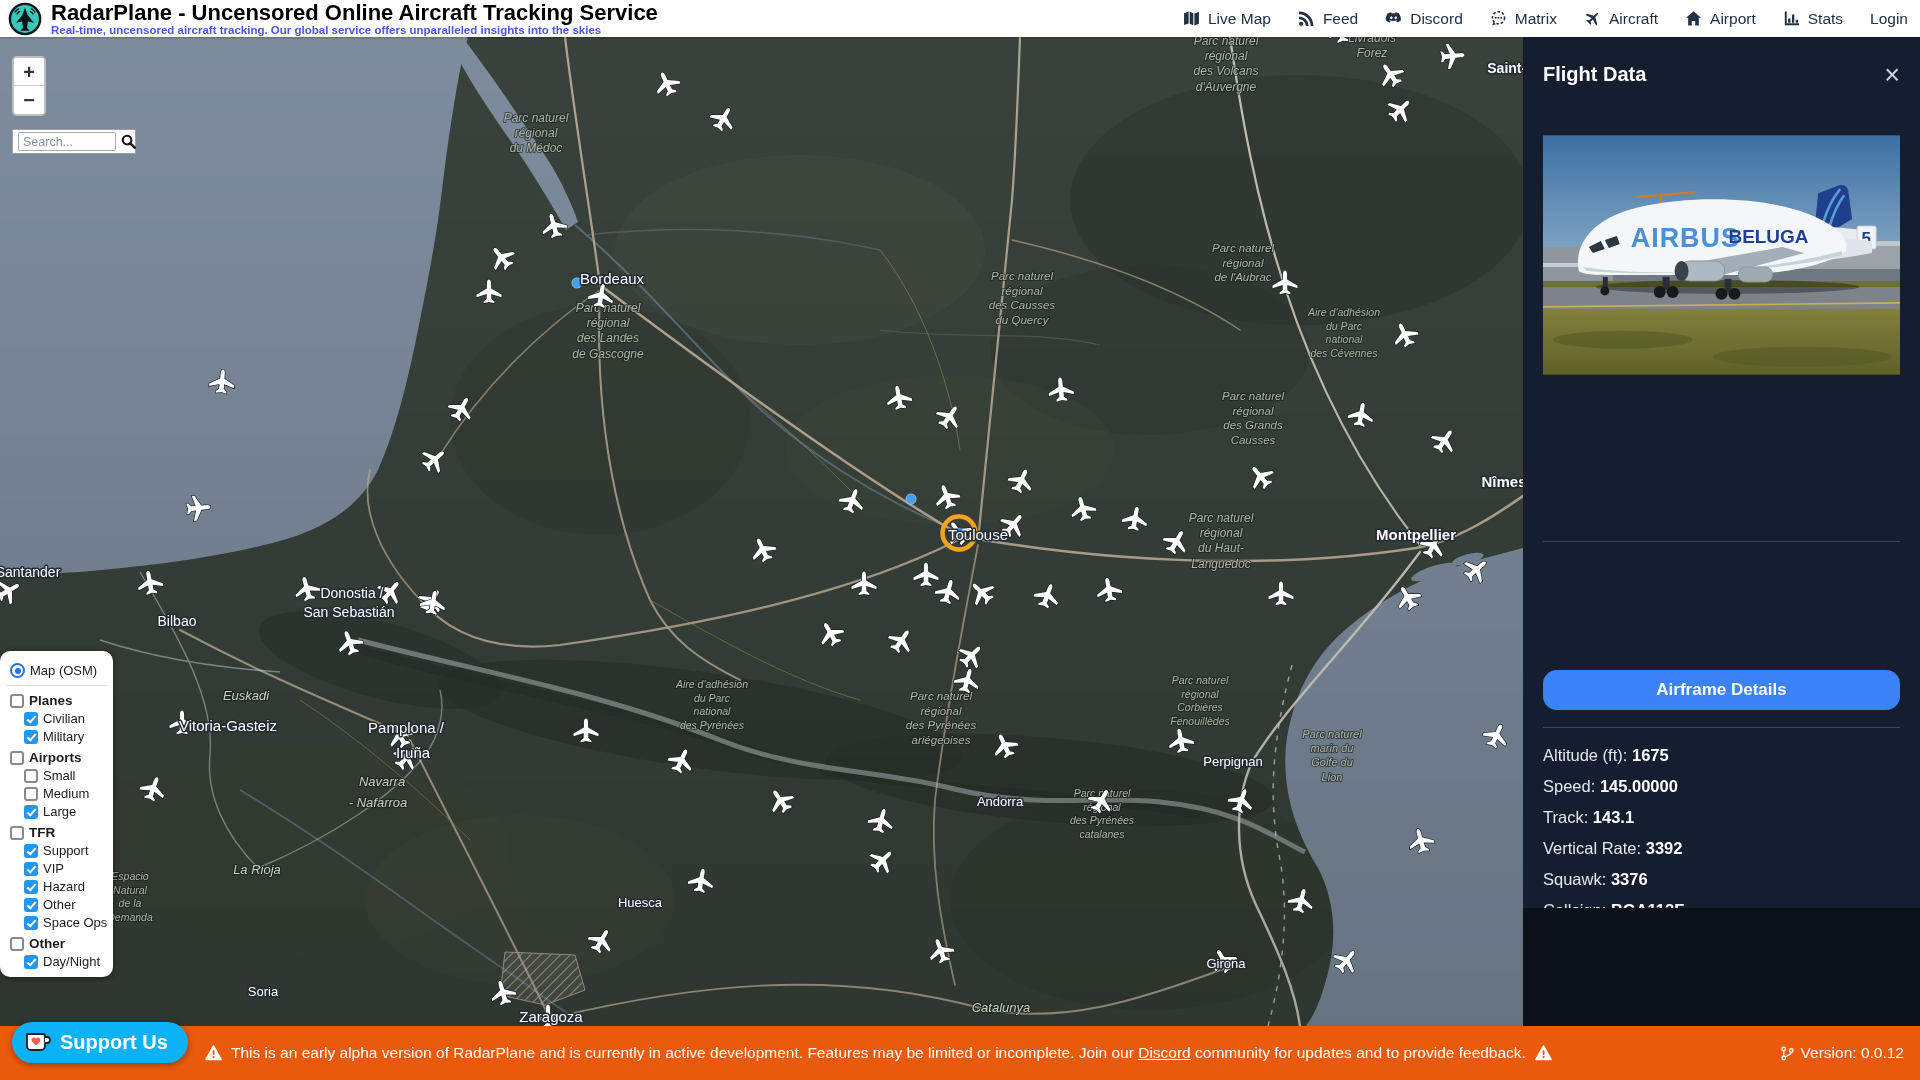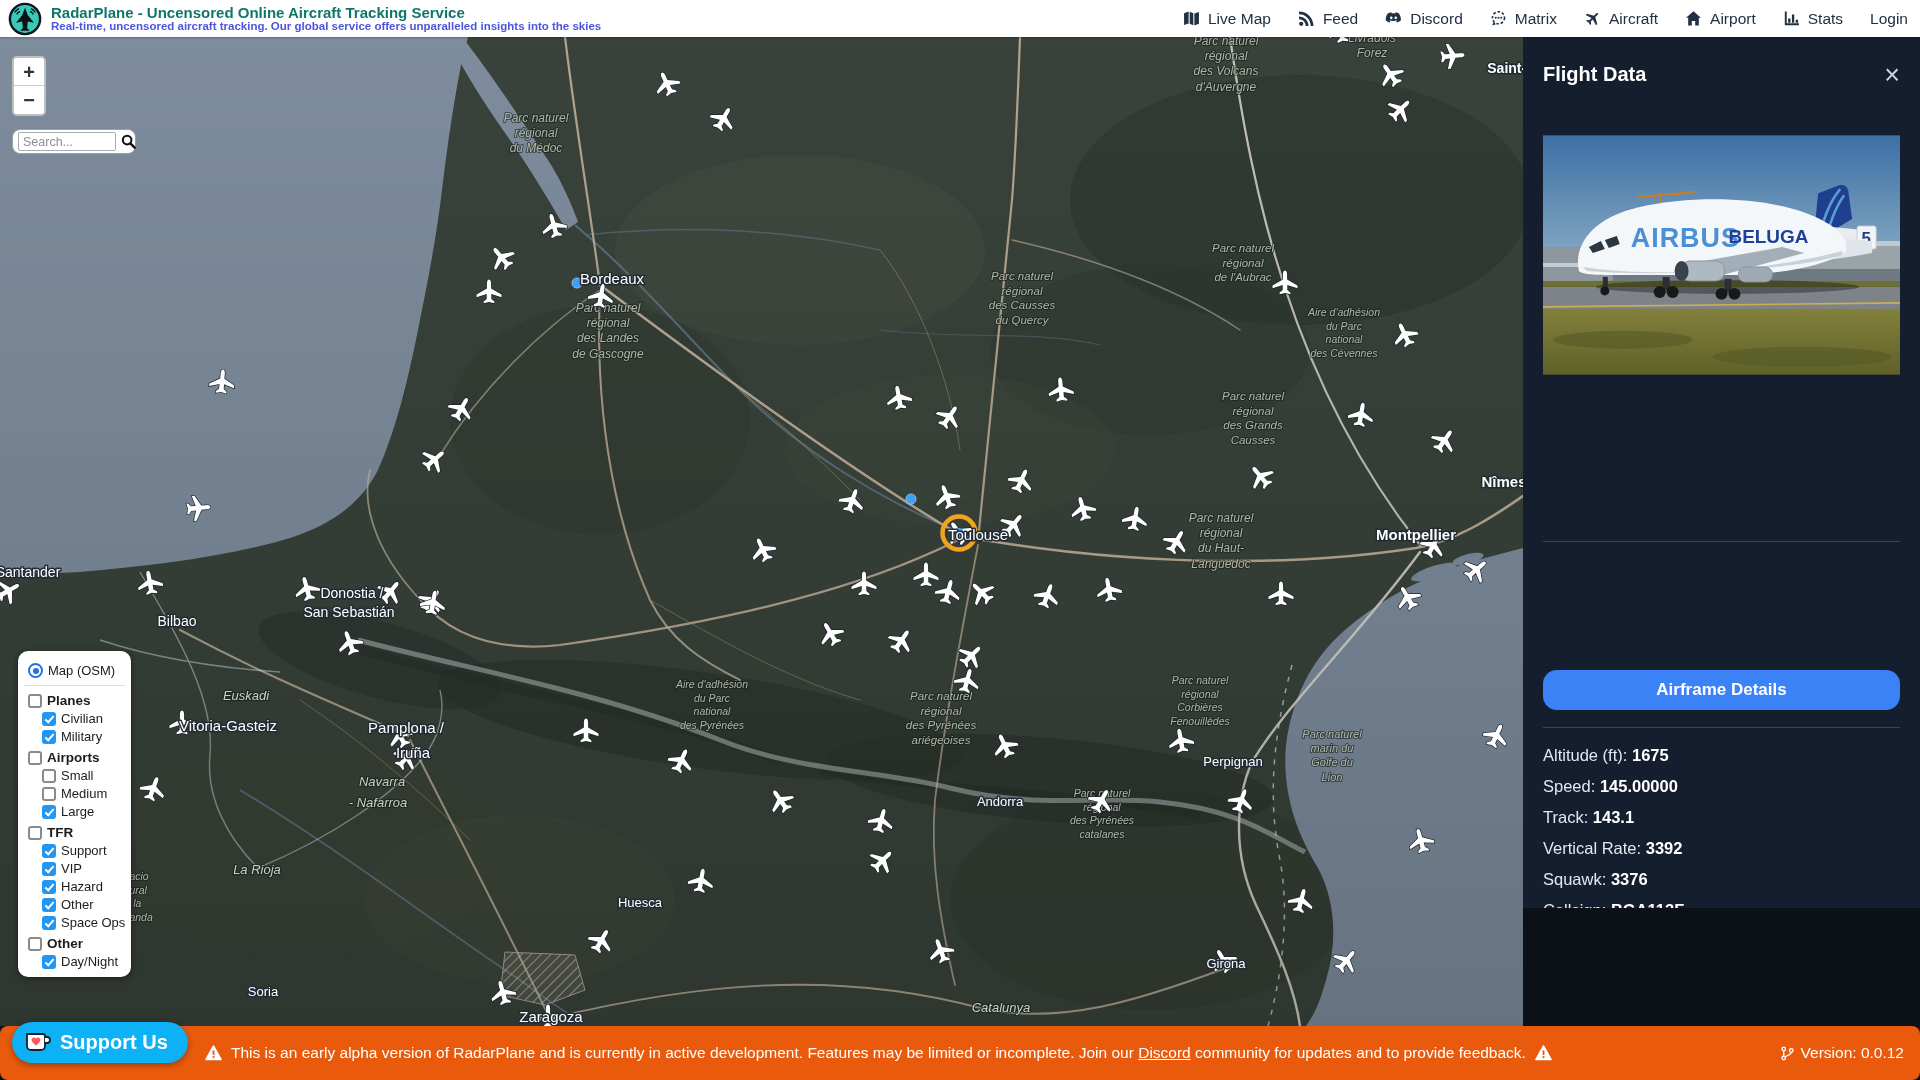--- a/index.html
+++ b/index.html
@@ -6,48 +6,48 @@
   body{width:1920px;height:1080px;overflow:hidden;position:relative;
        font-family:"Liberation Sans",sans-serif;-webkit-font-smoothing:antialiased;}
   .app{position:absolute;inset:0;}
 
   
   header{position:absolute;top:0;left:0;width:1920px;height:37px;background:#ffffff;
          display:flex;align-items:center;z-index:40;box-shadow:0 1px 2px rgba(0,0,0,.25);}
   .brand{display:flex;align-items:center;gap:9px;padding-left:8px;}
   .logo{width:34px;height:34px;flex:0 0 auto;}
   .brand-text{display:flex;flex-direction:column;line-height:1.05;}
-  .title{font-size:15px;font-weight:700;color:#0f766e;white-space:nowrap;}
+  .title{font-size:22px;font-weight:700;color:#000000;white-space:nowrap;}
   .subtitle{font-size:11.5px;font-weight:700;color:#4c55e0;white-space:nowrap;}
   nav{margin-left:auto;display:flex;align-items:center;gap:27px;padding-right:12px;}
   .nav-item{display:flex;align-items:center;gap:8px;color:#223044;font-size:15.5px;
             font-weight:500;cursor:pointer;text-decoration:none;white-space:nowrap;}
   .nav-icon{width:17px;height:17px;fill:#223044;}
 
   
   .map{position:absolute;left:0;top:37px;width:1523px;height:989px;overflow:hidden;
        background:#39433b;z-index:1;}
   #map-svg{position:absolute;left:0;top:0;}
 
   .zoomctl{position:absolute;left:12px;top:19px;width:30px;background:#fff;
            border:2px solid rgba(0,0,0,.25);border-radius:5px;overflow:hidden;z-index:10;}
   .zoomctl button{display:block;width:100%;height:28px;background:#fff;border:0;
            font-size:20px;font-weight:700;color:#333;cursor:pointer;line-height:26px;padding:0;}
   .zoomctl button:first-child{border-bottom:1px solid #ccc;}
 
   .searchbox{position:absolute;left:12px;top:92px;width:124px;height:25px;background:#fff;
-           border:1px solid #9aa0a6;border-radius:8px;display:flex;align-items:center;
+           border:1px solid #9aa0a6;border-radius:0;display:flex;align-items:center;
            padding:0 5px;gap:5px;z-index:10;box-sizing:border-box;}
   .searchbox input{width:88px;height:17px;border:1px solid #a9adb3;border-radius:2px;
            font-size:12.5px;padding:0 4px;outline:none;color:#333;
            font-family:"Liberation Sans",sans-serif;}
   .searchbox input::placeholder{color:#8b9096;}
   .search-btn{background:none;border:0;padding:0;cursor:pointer;display:flex;}
 
-  .layers{position:absolute;left:18px;top:614px;width:113px;background:#fff;border-radius:10px;
+  .layers{position:absolute;left:0;top:614px;width:113px;background:#fff;border-radius:10px;
           box-shadow:0 1px 6px rgba(0,0,0,.45);padding:8px 10px;z-index:10;box-sizing:border-box;
           font-size:13px;color:#1c1c1c;}
   .layers hr{border:0;border-top:1px solid #ddd;margin:7px -4px;}
   .lrow{display:flex;align-items:center;gap:5px;margin-top:4px;cursor:pointer;}
   .lrow.group{margin-top:6px;font-weight:700;font-size:13.5px;}
   .lrow.child{margin-left:14px;margin-top:3px;}
   .lrow .lbl{white-space:nowrap;}
   .cb{width:14px;height:14px;border:2px solid #8a8a8a;border-radius:3px;background:#fff;
       flex:0 0 auto;position:relative;box-sizing:border-box;}
   .cb.checked{background:#2196f3;border-color:#2196f3;}
@@ -75,21 +75,21 @@
   .field{font-size:16.5px;line-height:31px;color:#e2e8f0;white-space:nowrap;}
   .field b{color:#fff;font-weight:700;}
   .hr3{margin-top:16px!important;}
   .sb-h2{margin-top:13px;font-size:22px;font-weight:700;color:#fff;display:flex;
          align-items:flex-start;gap:9px;}
   .star{color:#77818f;font-size:21px;}
   .fields2{margin-top:4px;}
 
   
   .banner{position:absolute;left:0;bottom:0;width:1920px;height:54px;background:#e95a0c;
-          z-index:20;display:flex;align-items:center;color:#fff;font-size:15.5px;border-radius:8px;}
+          z-index:20;display:flex;align-items:center;color:#fff;font-size:15.5px;}
   .banner-text{display:flex;align-items:center;gap:9px;margin-left:205px;white-space:nowrap;}
   .banner a{color:#fff;text-decoration:underline;cursor:pointer;}
   .warn-ic{width:17px;height:16px;flex:0 0 auto;}
   .version{margin-left:auto;margin-right:16px;display:flex;align-items:center;gap:6px;
            white-space:nowrap;}
   .git-ic{width:15px;height:15px;}
 
   .support{position:absolute;left:12px;bottom:17px;height:41px;border-radius:21px;
       background:#0db1f5;border:0;display:flex;align-items:center;gap:9px;padding:0 20px 0 12px;
       color:#fff;font-size:20px;font-weight:700;cursor:pointer;z-index:30;

